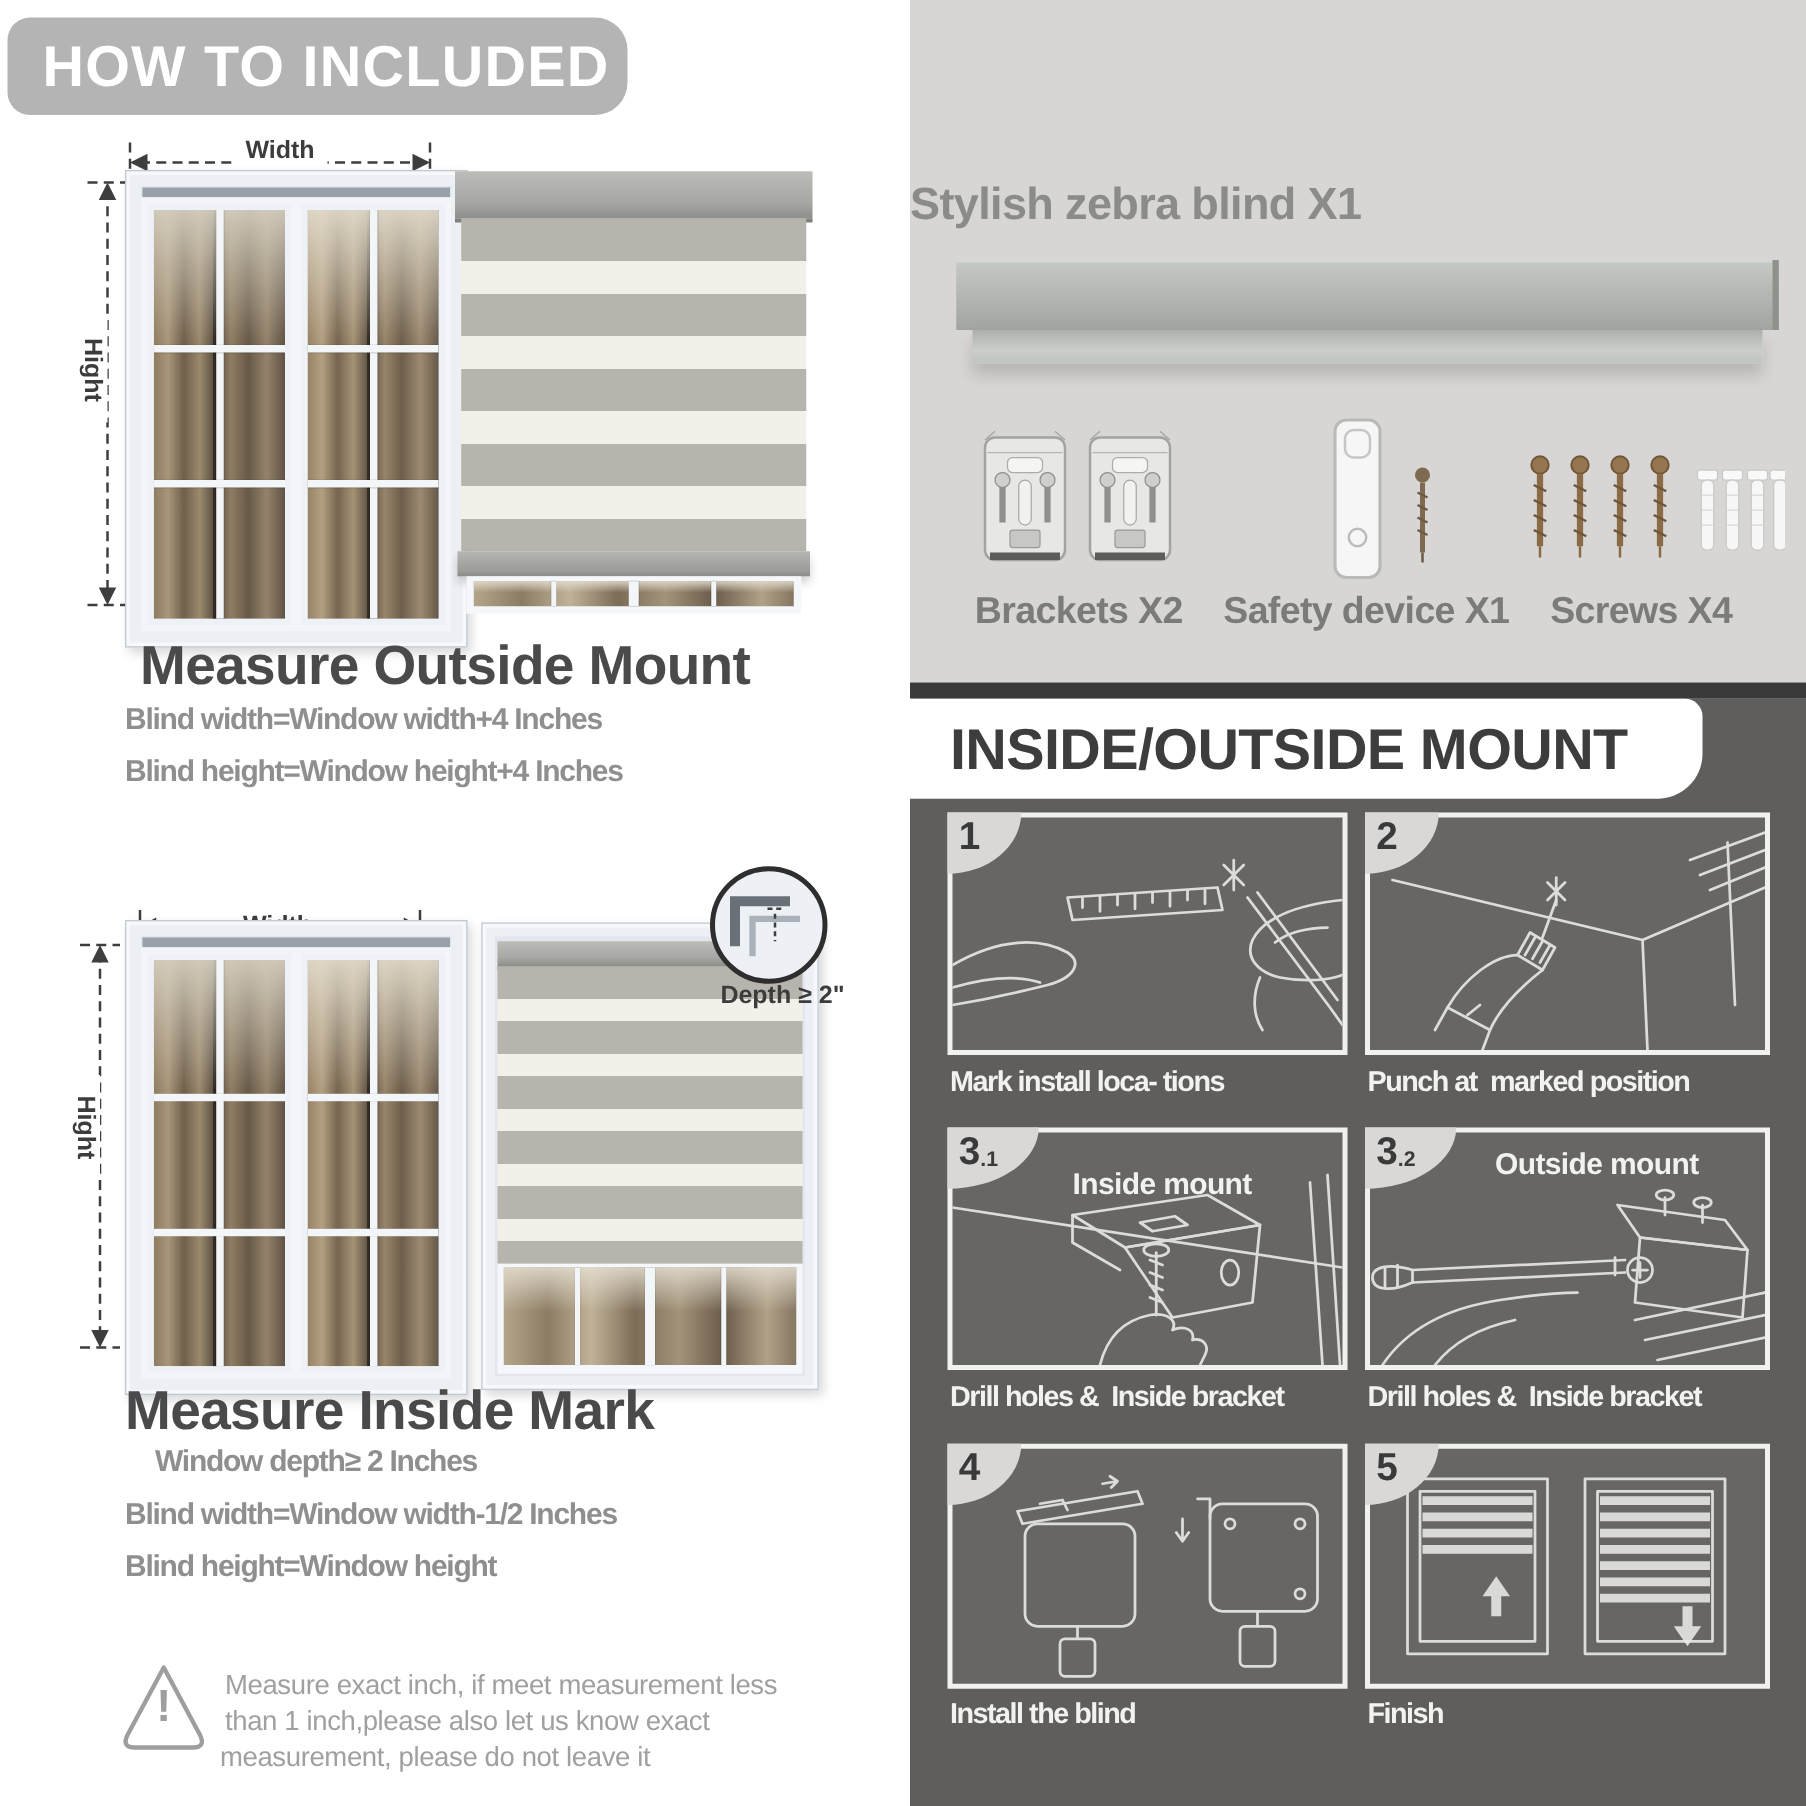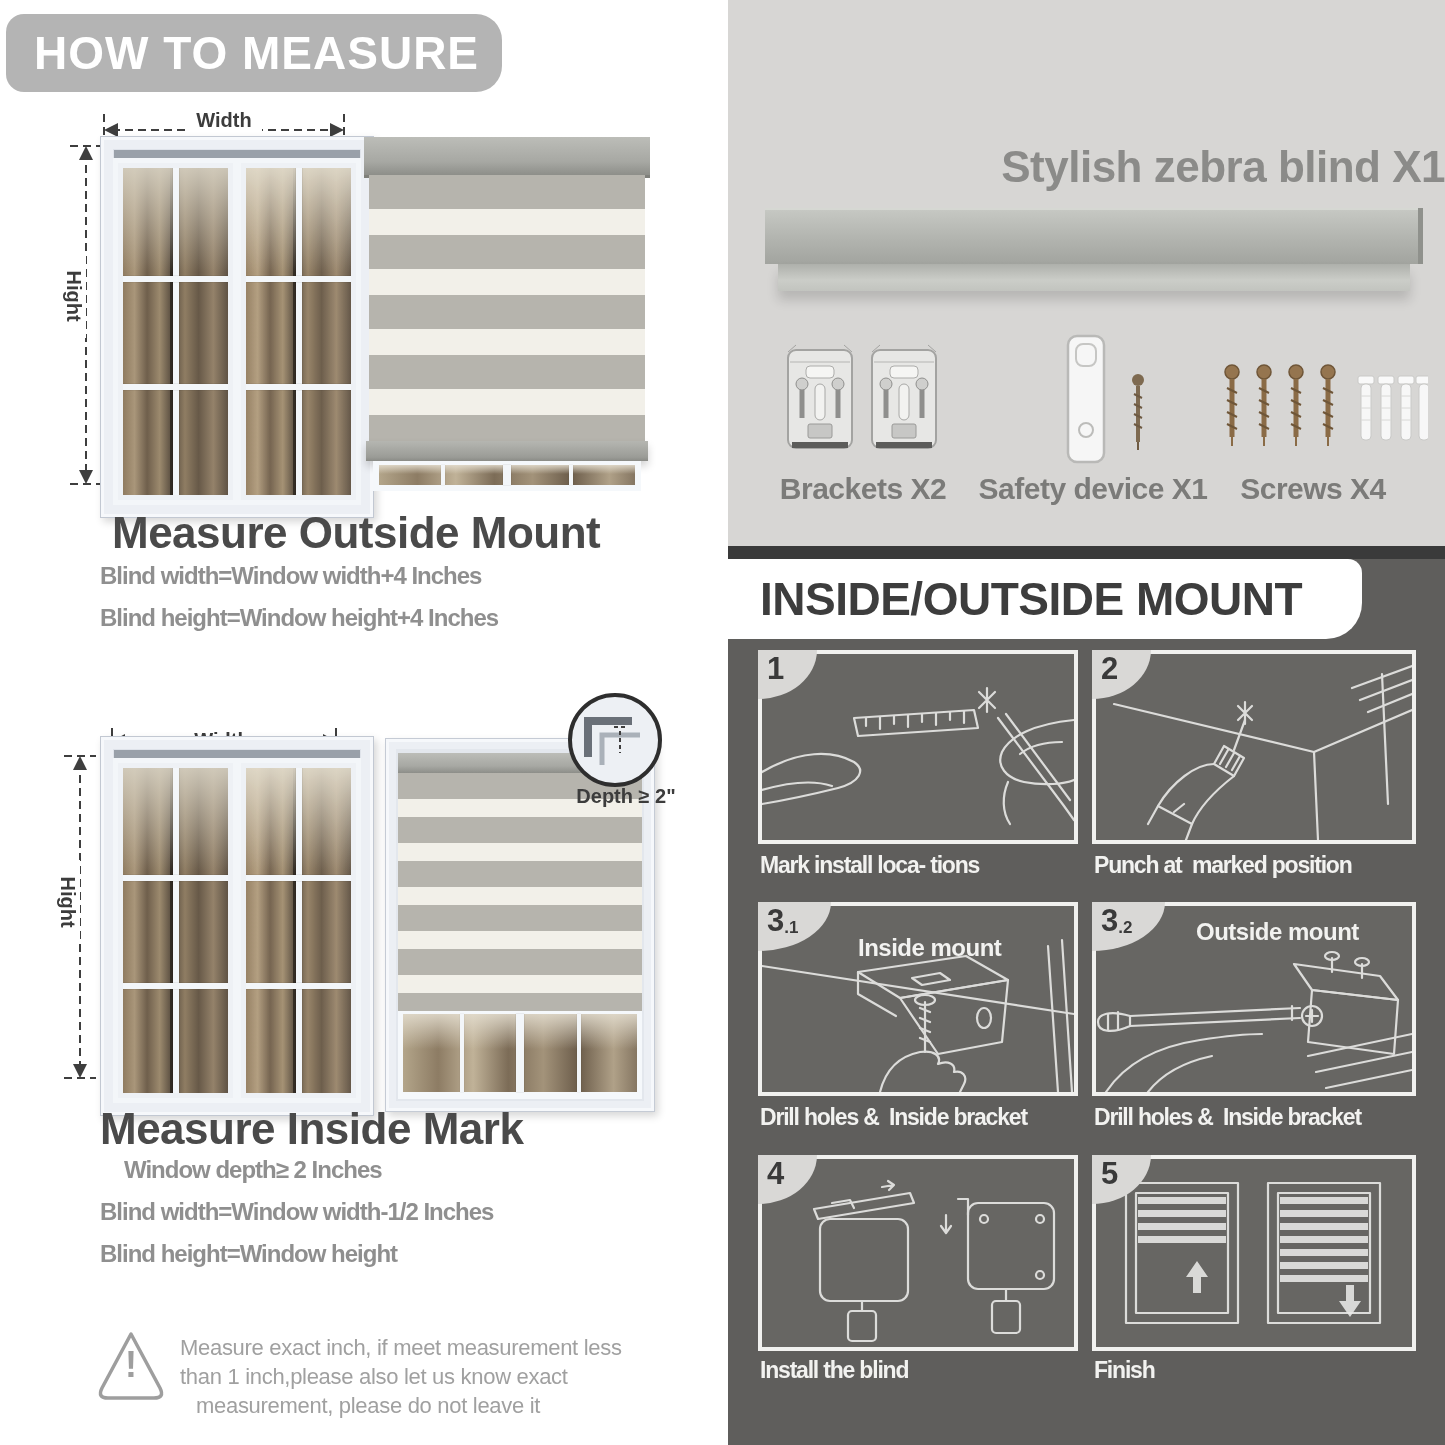--- a/index.html
+++ b/index.html
@@ -56,21 +56,21 @@
 
   
   .meas line{stroke:#3e3e3e;stroke-width:2;}
   .meas .dash{stroke-dasharray:8 5;}
   .meas polygon{fill:#3e3e3e;}
 
   
   .included-bg{background:#d7d6d4;}
   .divider{background:#3a3a3a;}
   .dark-bg{background:#5f5e5c;}
-  .product-title{font-weight:bold;font-size:44px;color:#8b8b89;text-align:right;letter-spacing:-0.5px;}
+  .product-title{font-weight:bold;font-size:36px;color:#8b8b89;text-align:left;letter-spacing:-0.5px;}
   .item-label{font-weight:bold;font-size:30px;color:#7b7b79;text-align:center;letter-spacing:-0.5px;}
   .rail-top{background:linear-gradient(180deg,#c7c9c4 0%,#b2b4af 55%,#a2a49f 100%);
             box-shadow:inset -5px 0 0 #8f918c, inset 0 2px 0 #d6d8d3;}
   .rail-bottom{background:linear-gradient(180deg,#aeb0ab 0%,#cbcdc8 60%,#c2c4bf 100%);
                box-shadow:0 9px 12px rgba(0,0,0,.15);}
 
   .panel{position:absolute;border:4px solid #f1f1ef;background:#676663;}
   .badge{position:absolute;top:-4px;left:-4px;height:47px;background:#d9d8d6;
          border-radius:0 0 100% 0;color:#3a3a3a;font-weight:bold;
          display:flex;align-items:flex-start;padding:2px 0 0 9px;}
@@ -84,21 +84,21 @@
       stroke:#dcdcda;stroke-width:2.2;fill:none;stroke-linecap:round;stroke-linejoin:round;}
   .sketch .fillw{fill:rgba(233,233,231,.88);stroke:none;}
 
   .rot90{transform:rotate(90deg);}
 </style>
 </head>
 <body>
 
 <div id="stage">
 
-  <div class="abs banner-left" style="left:6px;top:14px;width:468px;height:78px;">HOW TO MEASURE</div>
+  <div class="abs banner-left" style="left:6px;top:14px;width:468px;height:78px;">HOW TO INCLUDED</div>
 
   <div class="abs meas" style="left:96px;top:110px;width:256px;height:40px;">
     <svg width="256" height="40">
       <line class="dash" x1="8" y1="4" x2="8" y2="38"></line>
       <line class="dash" x1="248" y1="4" x2="248" y2="38"></line>
       <line class="dash" x1="16" y1="20" x2="240" y2="20"></line>
       <polygon points="8,20 22,13 22,27"></polygon>
       <polygon points="248,20 234,13 234,27"></polygon>
     </svg>
   </div>
@@ -224,21 +224,21 @@
   <div class="abs sub" style="left:100px;top:1240px;">Blind height=Window height</div>
 
   <div class="abs" style="left:96px;top:1328px;width:70px;height:76px;">
     <svg width="70" height="76">
       <path d="M35 6 L64 60 Q69 70 58 70 L12 70 Q1 70 6 60 Z" fill="none" stroke="#9e9e9e" stroke-width="3.5" stroke-linejoin="round"></path>
     </svg>
     <div class="abs" style="left:0;top:16px;width:70px;text-align:center;font-weight:bold;font-size:36px;color:#9e9e9e;">!</div>
   </div>
   <div class="abs warn-text" style="left:180px;top:1333px;">Measure exact inch, if meet measurement less</div>
   <div class="abs warn-text" style="left:180px;top:1362px;">than 1 inch,please also let us know exact</div>
-  <div class="abs warn-text" style="left:196px;top:1391px;">measurement, please do not leave it</div>
+  <div class="abs warn-text" style="left:176px;top:1391px;">measurement, please do not leave it</div>
 
   <div class="abs included-bg" style="left:728px;top:0;width:717px;height:546px;"></div>
   <div class="abs product-title" style="left:728px;top:142px;width:717px;">Stylish zebra blind X1</div>
 
   <div class="abs rail-top" style="left:765px;top:208px;width:658px;height:56px;"></div>
   <div class="abs rail-bottom" style="left:778px;top:264px;width:632px;height:27px;"></div>
 
   <div class="abs" style="left:782px;top:340px;width:160px;height:128px;">
     <svg width="160" height="128" viewBox="0 0 160 128">
       <g>

